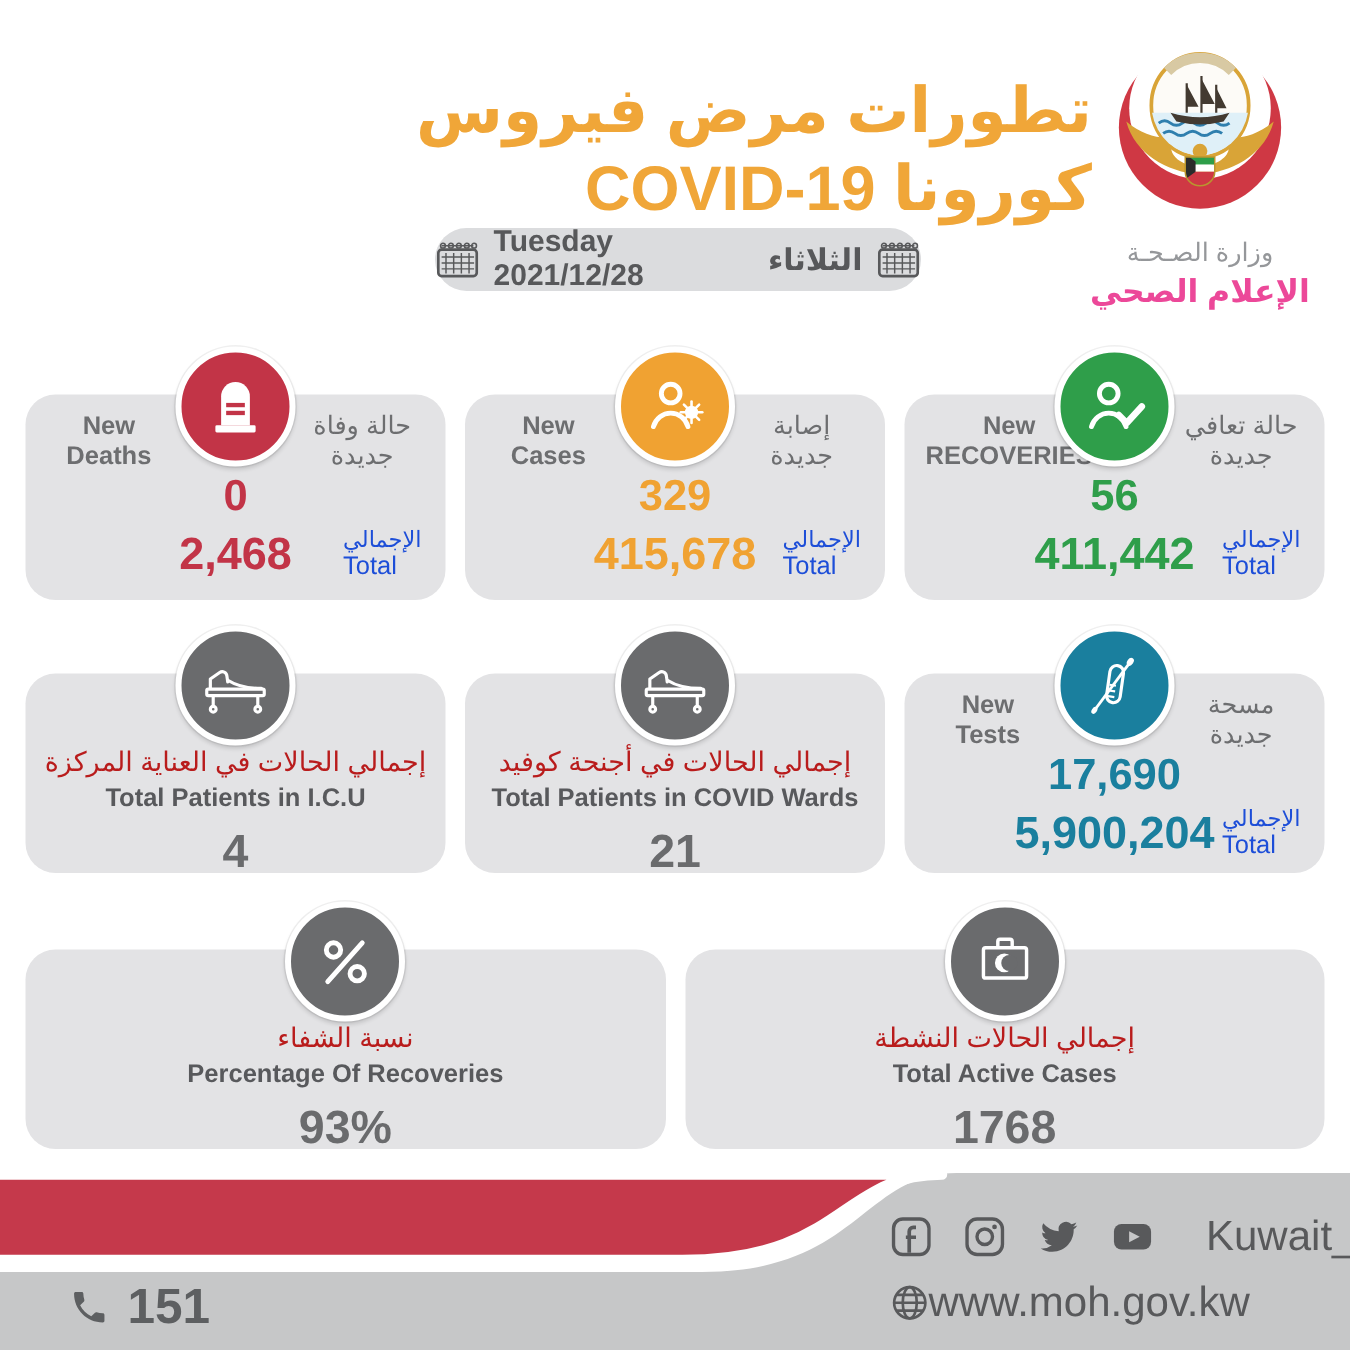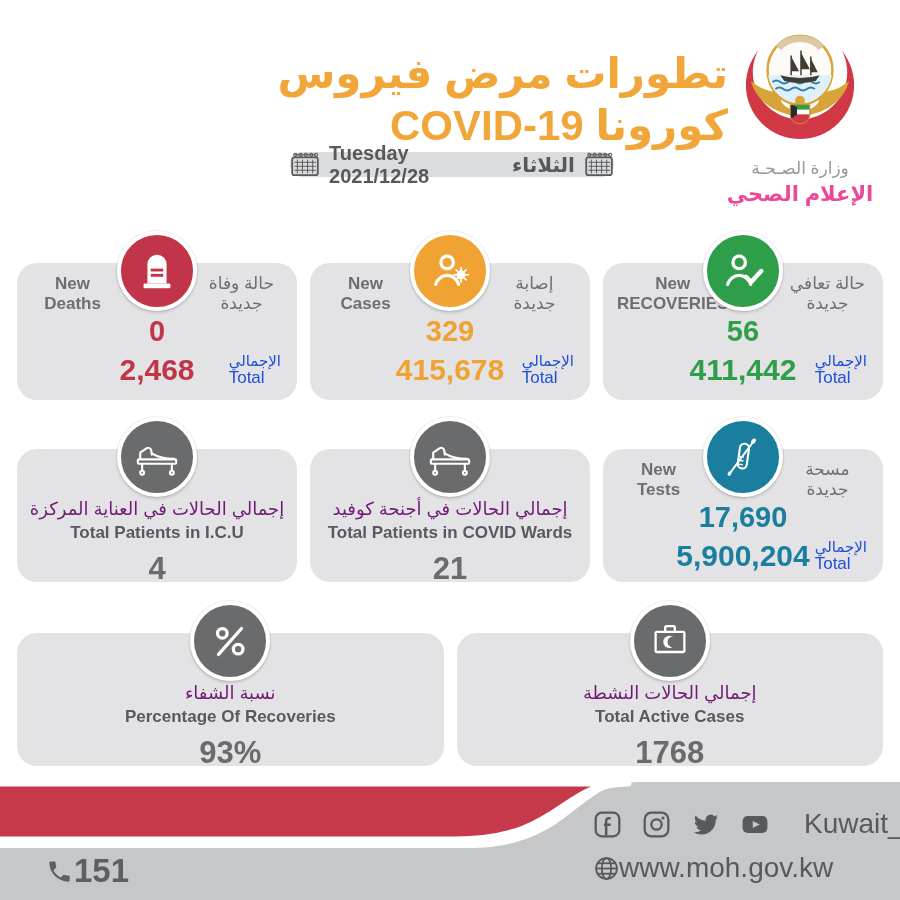--- a/index.html
+++ b/index.html
@@ -4,21 +4,21 @@
 <style>
   html,body{margin:0;padding:0;background:#fff;}
   .page{position:relative;width:900px;height:900px;background:#fff;overflow:hidden;
         font-family:"Liberation Sans","DejaVu Sans",sans-serif;}
   
   .title{position:absolute;top:48px;left:168px;width:560px;
          font-weight:bold;font-size:42px;line-height:1.24;color:#f0a638;}
   .logo{position:absolute;top:26px;right:20px;width:160px;text-align:center;}
   .logo .ministry{margin-top:10px;font-size:17px;color:#95979a;}
   .logo .dept{margin-top:3px;font-size:21px;font-weight:bold;color:#ec4899;}
-  .date-pill{position:absolute;top:152px;left:290px;width:324px;height:25px;
+  .date-pill{position:absolute;top:152px;left:290px;width:324px;height:42px;
              background:#dbdcde;border-radius:22px;display:flex;align-items:center;
              justify-content:center;gap:9px;}
   .date-pill .dtxt{font-size:20px;font-weight:bold;color:#57585a;}
   
   .row{position:absolute;left:0;right:0;display:flex;gap:13px;padding:0 17px;box-sizing:border-box;}
   #row1{top:263px;} #row1 .card{height:137px;}
   #row2{top:449px;} #row2 .card{height:133px;}
   #row3{top:633px;} #row3 .card{height:133px;}
   .card{position:relative;flex:1;background:#e3e3e5;border-radius:20px;}
   .badge{position:absolute;left:50%;top:-32px;transform:translateX(-50%);
@@ -34,27 +34,27 @@
   .side-top .lab{flex-basis:33%;text-align:center;font-size:17px;line-height:1.18;color:#6d6e70;}
   .side-top .lab.en{font-weight:bold;}
   .new-val{text-align:center;font-size:29px;font-weight:bold;margin-top:2px;line-height:1.05;}
   .total-row{position:relative;margin-top:8px;}
   .total-val{text-align:center;font-size:30px;font-weight:bold;line-height:1.0;}
   .total-label{position:absolute;right:16px;top:50%;transform:translateY(-50%);
                text-align:left;color:#1d4ed8;line-height:1.08;}
   .total-label .ar{font-size:15px;} .total-label .en{font-size:17px;}
   
   .stack{margin-top:49px;text-align:center;}
-  .stack .ar-line{font-size:18px;color:#701a75;}
+  .stack .ar-line{font-size:18px;color:#b91c1c;}
   .stack .en-line{font-size:17px;font-weight:bold;color:#58595c;margin-top:3px;}
   .stack .big-val{font-size:31px;font-weight:bold;color:#6a6b6d;margin-top:8px;}
   
   .footer{position:absolute;left:0;bottom:0;width:900px;height:130px;}
   .footer svg.bg{position:absolute;left:0;top:0;}
-  .phone-row{position:absolute;left:46px;top:82px;display:flex;align-items:center;gap:1px;}
+  .phone-row{position:absolute;left:46px;top:82px;display:flex;align-items:center;gap:12px;}
   .phone-row .num{font-size:33px;font-weight:bold;color:#5d5f61;}
   .soc-row{position:absolute;left:594px;display:flex;align-items:center;}
   .soc-row.r1{top:38px;gap:22px;} .soc-row.r2{top:82px;}
   .soc-row .handle,.soc-row .site{font-size:28px;color:#58595b;}
   .soc-row .handle{margin-left:13px;}
 </style>
 </head>
 <body>
 
 <div class="page">

